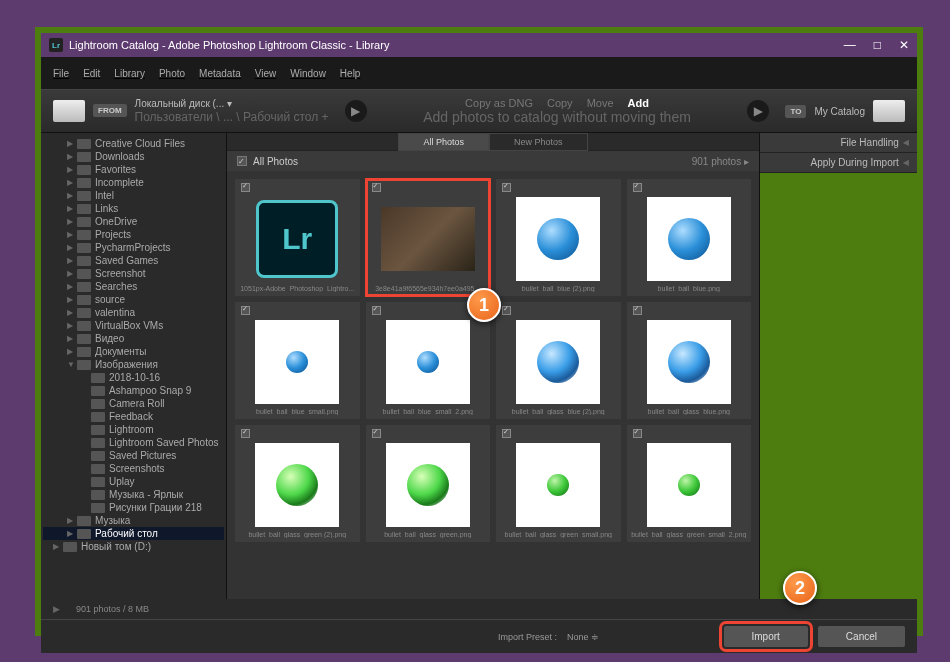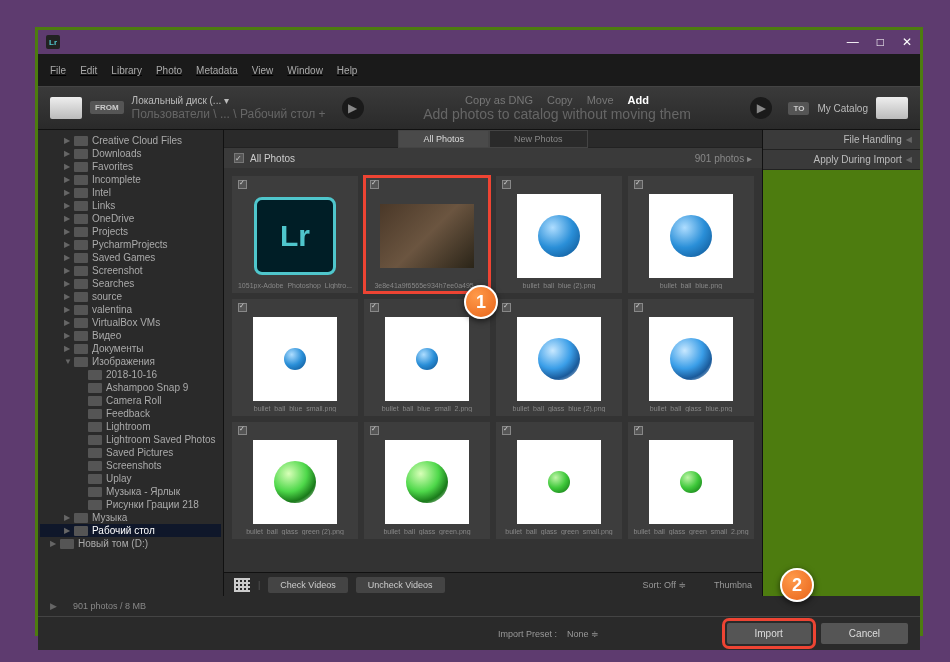--- a/index.html
+++ b/index.html
@@ -1,17 +1,17 @@
 <!DOCTYPE html>
 <html><head>
 <meta charset="utf-8">
 <style>
 * { box-sizing: border-box; margin: 0; padding: 0; font-family: Tahoma, Arial, sans-serif; }
 body { background: #5e3b6f; width: 950px; height: 662px; overflow: hidden; }
-.window { position: absolute; left: 35px; top: 27px; width: 888px; height: 609px; background: #1a1a1a; border: 3px solid #4d7c0f; }
+.window { position: absolute; left: 35px; top: 27px; width: 888px; height: 609px; background: #1a1a1a; border: 6px solid #4d7c0f; }
 .titlebar { height: 24px; background: #5e3b6f; display: flex; align-items: center; justify-content: space-between; padding: 0 8px; color: #fff; }
 .titlebar-left { display: flex; align-items: center; gap: 6px; font-size: 11px; }
 .titlebar-icon { width: 14px; height: 14px; background: #222; border-radius: 2px; display: flex; align-items: center; justify-content: center; color: #4fc6cc; font-size: 8px; font-weight: bold; }
 .titlebar-buttons { display: flex; gap: 18px; font-size: 12px; }
 .titlebar-buttons span { cursor: pointer; }
 .menubar { height: 18px; background: #1a1a1a; display: flex; align-items: center; gap: 2px; padding: 16px 6px; text-decoration: underline; }
 .menubar span { color: #aaa; font-size: 10px; padding: 2px 6px; cursor: pointer; }
 .import-header { height: 44px; background: linear-gradient(#3a3a3a,#2a2a2a); border-top: 1px solid #444; border-bottom: 1px solid #111; display: flex; align-items: center; justify-content: space-between; padding: 0 12px; position: relative; gap: 31px; }
 .from-box { display: flex; align-items: center; gap: 8px; }
 .from-badge { background: #555; color: #ccc; font-size: 8px; padding: 2px 5px; border-radius: 2px; font-weight: bold; }
@@ -77,20 +77,21 @@
 .big-btn { background: #555; padding: 5px 28px; border-radius: 2px; color: #ddd; font-size: 10px; cursor: pointer; }
 .import-highlight { outline: 3px solid #e43; outline-offset: 2px; border-radius: 2px; position: relative; }
 </style>
 </head>
 <body>
 
 <div class="window">
   <div class="titlebar">
     <div class="titlebar-left">
       <div class="titlebar-icon">Lr</div>
+      <span>Lightroom Catalog - Adobe Photoshop Lightroom Classic - Library</span>
     </div>
     <div class="titlebar-buttons">
       <span>—</span>
       <span>□</span>
       <span>✕</span>
     </div>
   </div>
 
   <div class="menubar" id="menubar">
       <span>File</span>
@@ -407,28 +408,20 @@
           <div class="cell">
             <div class="check-box"></div>
             <div class="thumb-wrap">
               <div class="thumb">
                 <div class="ball green small"></div>
               </div>
             </div>
             <div class="cell-label">bullet_ball_glass_green_small_2.png</div>
           </div>
         </div>
-      <div class="toolbar">
-        <div class="grid-icon"></div>
-        <div style="color:#555;">|</div>
-        <div class="tool-btn">Check Videos</div>
-        <div class="tool-btn">Uncheck Videos</div>
-        <div class="sort-label"><span>Sort:</span> <span>Off</span> ≑</div>
-        <div style="margin-left:20px">Thumbna</div>
-      </div>
     </div>
 
     <div class="right-panel">
       <div class="panel-header">
           <span>File Handling</span>
           <span class="tri">◀</span>
         </div>
       <div class="panel-header">
           <span>Apply During Import</span>
           <span class="tri">◀</span>

